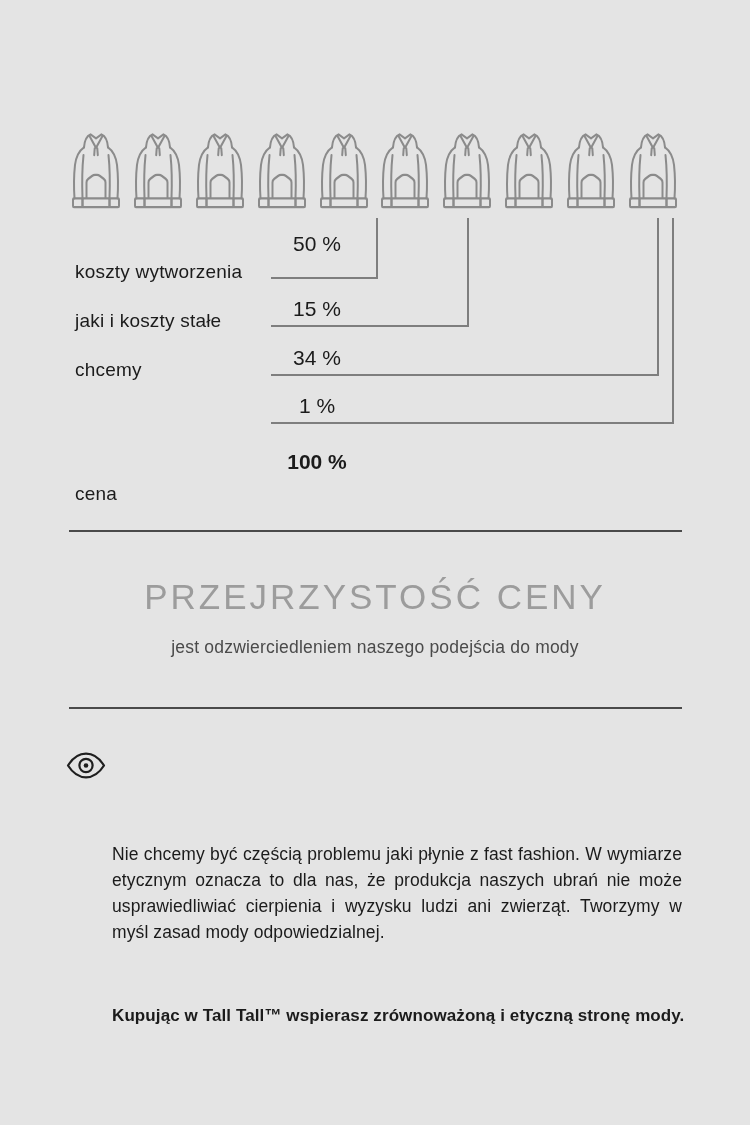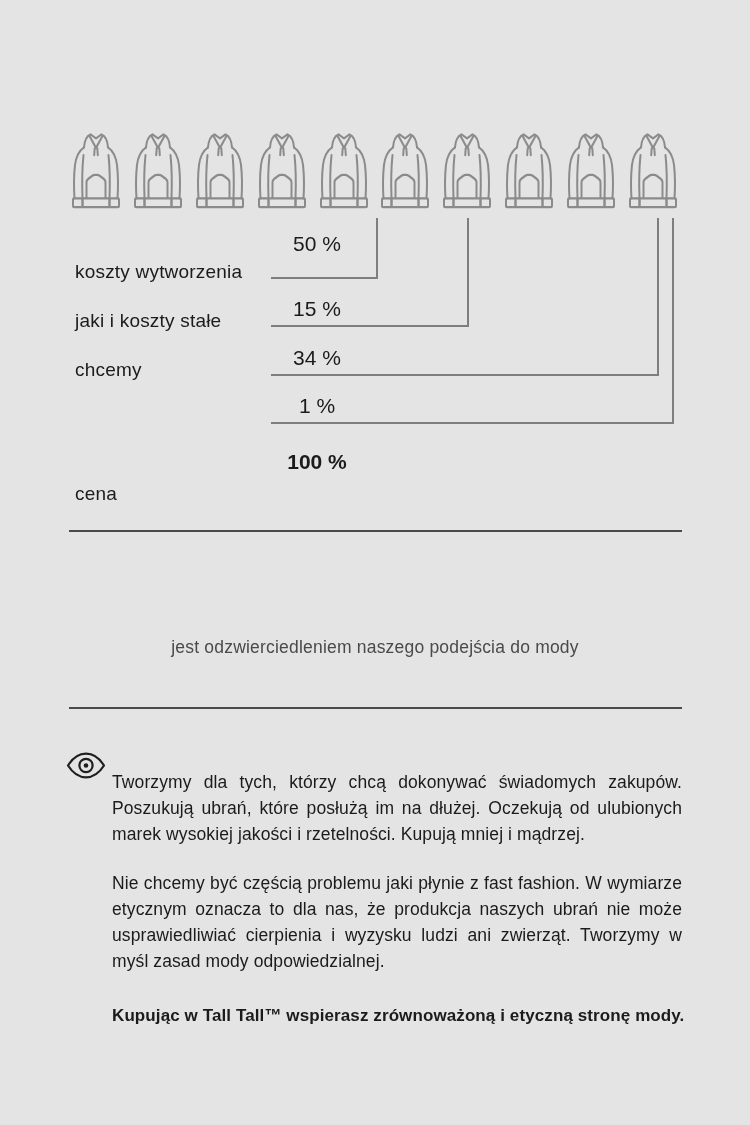--- a/index.html
+++ b/index.html
@@ -65,21 +65,21 @@
 
   
   .eye{position:absolute;left:66px;top:750px;width:40px;height:31px;color:#1f1f1f;}
   .eye svg{width:40px;height:31px;display:block;}
   .para{
     position:absolute;left:112px;width:570px;
     font-size:17.5px;line-height:26px;text-align:justify;
     color:var(--text,#1b1b1b);letter-spacing:.1px;
   }
   .p1{top:751px;}
-  .p2{top:852px;}
+  .p2{top:823px;}
   .highlight{
     position:absolute;left:112px;top:1006px;
     font-size:17px;font-weight:bold;white-space:nowrap;
     color:var(--text,#1b1b1b);letter-spacing:.1px;
   }
 </style>
 </head>
 <body>
 
 <div class="page">
@@ -297,28 +297,28 @@
   <div class="cost-value rv4">1 %</div>
 
   <div class="total">
     <div class="cost-label r5">cena</div>
     <div class="cost-value rv5">100 %</div>
   </div>
 
   <div class="divider top"></div>
   <div class="divider bottom"></div>
 
+  <div class="headline-title">PRZEJRZYSTOŚĆ CENY</div>
   <div class="headline-subtitle">jest odzwierciedleniem naszego podejścia do mody</div>
 
   <span class="eye">
     <svg viewBox="0 0 40 30" aria-hidden="true">
       <g fill="none" stroke="currentColor" stroke-width="2.2">
         <path d="M2 15 C8 5.5 14 3.2 20 3.2 C26 3.2 32 5.5 38 15 C32 24.5 26 26.8 20 26.8 C14 26.8 8 24.5 2 15 Z" stroke-linejoin="round"></path>
         <circle cx="20" cy="15" r="6.6"></circle>
         <circle cx="20" cy="15" r="2.3" fill="currentColor" stroke="none"></circle>
       </g>
     </svg>
   </span>
-  <p class="para p1">Tworzymy dla tych, którzy chcą dokonywać świadomych zakupów. Poszukują ubrań, które posłużą im na dłużej. Oczekują od ulubionych marek wysokiej jakości i rzetelności. Kupują mniej i mądrzej.</p>
   <p class="para p2">Nie chcemy być częścią problemu jaki płynie z fast fashion. W wymiarze etycznym oznacza to dla nas, że produkcja naszych ubrań nie może usprawiedliwiać cierpienia i wyzysku ludzi ani zwierząt. Tworzymy w myśl zasad mody odpowiedzialnej.</p>
   <div class="highlight">Kupując w Tall Tall™ wspierasz zrównoważoną i etyczną stronę mody.</div>
 
 </div>
 
 </body></html>

